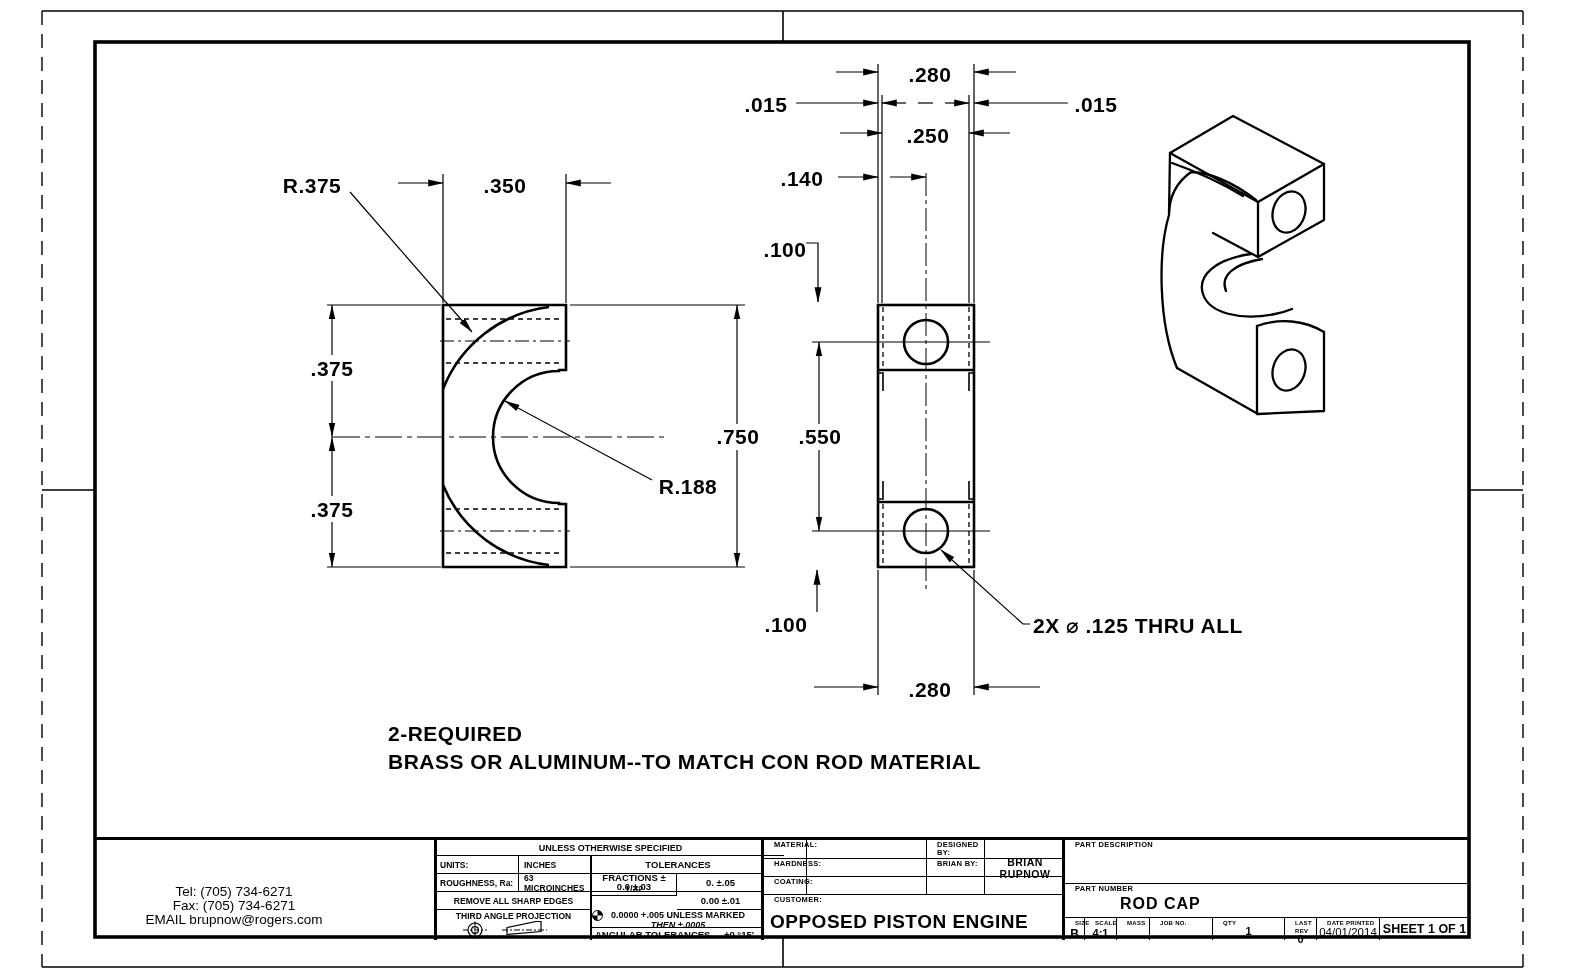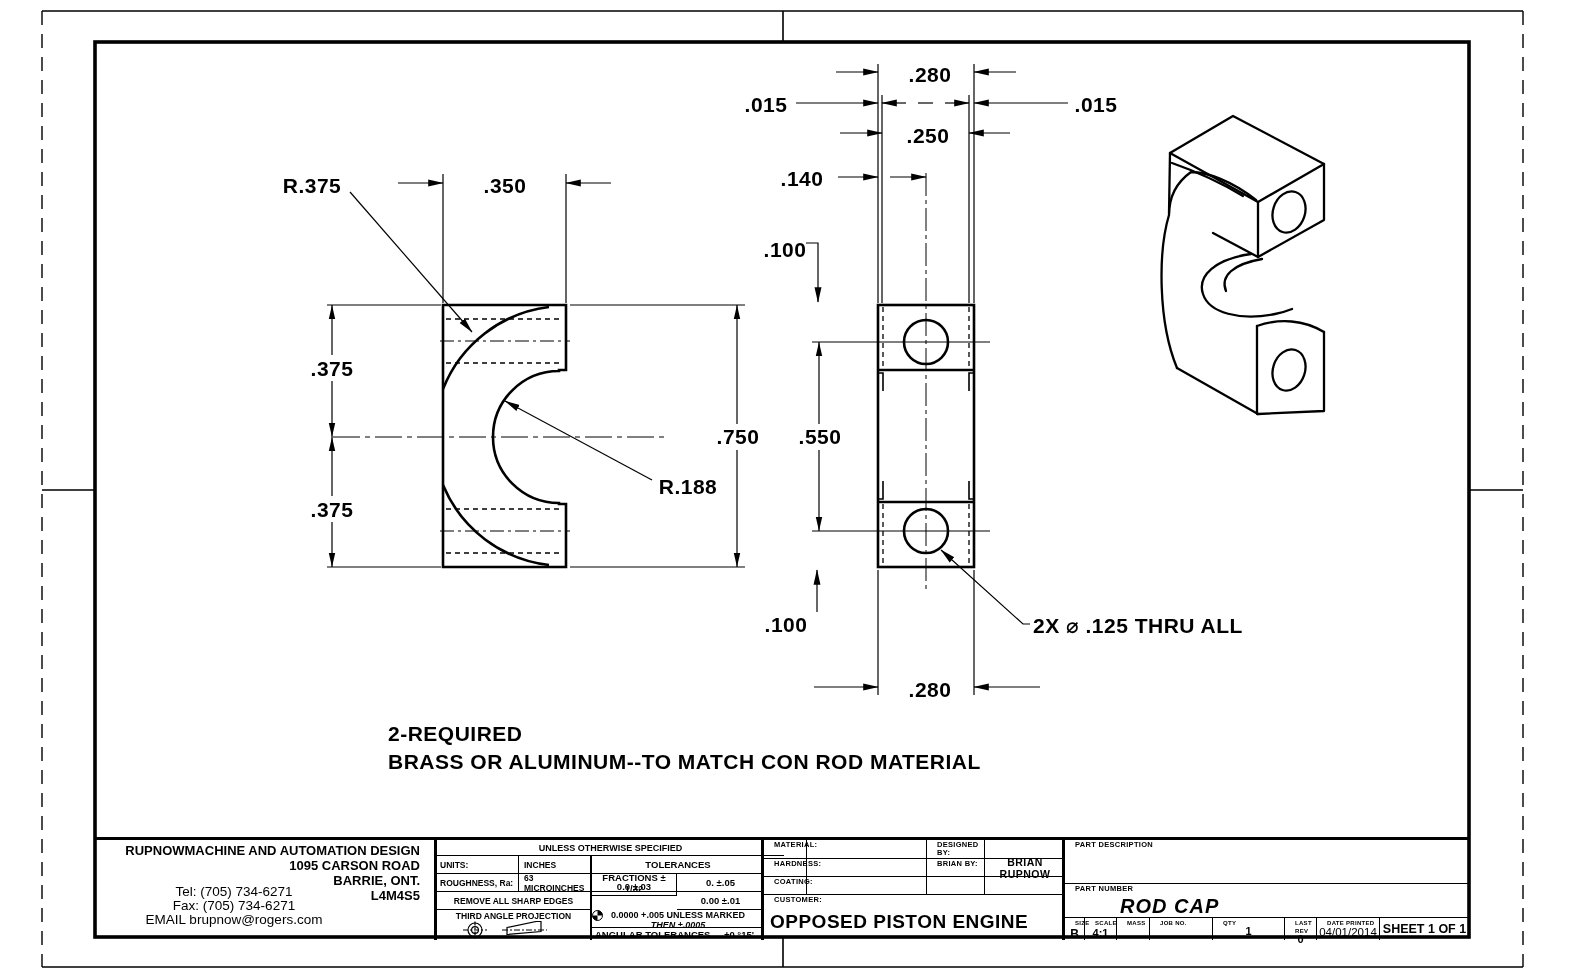--- a/index.html
+++ b/index.html
@@ -169,26 +169,20 @@
 
   <g>
     <text class="note" x="388" y="741">2-REQUIRED</text>
     <text class="note" x="388" y="769">BRASS OR ALUMINUM--TO MATCH CON ROD MATERIAL</text>
   </g>
 </svg>
 
 <div class="tb">
 
   <div class="sec" style="left:0;width:342px;border-right:3px solid #000;">
-    <div class="company-bold">
-      <div>RUPNOWMACHINE AND AUTOMATION DESIGN</div>
-      <div>1095 CARSON ROAD</div>
-      <div>BARRIE, ONT.</div>
-      <div>L4M4S5</div>
-    </div>
     <div class="company-contact">
       <div>Tel: (705) 734-6271</div>
       <div>Fax: (705) 734-6271</div>
       <div>EMAIL brupnow@rogers.com</div>
     </div>
   </div>
 
   <div class="sec" style="left:342px;width:327px;border-right:3px solid #000;">
     <div class="cell ctr" style="left:0;top:0;width:347px;height:16px;border-bottom-width:1px;font-size:9px;font-weight:bold;">UNLESS OTHERWISE SPECIFIED</div>
 
@@ -260,21 +254,21 @@
     <div class="cell" style="left:0;top:55px;width:266px;height:45px;">
       <div class="lbl">CUSTOMER:</div>
       <div class="bigval" style="padding:7px 0 0 6px;">OPPOSED PISTON ENGINE</div>
     </div>
   </div>
 
   <div class="sec" style="left:970px;width:404px;">
     <div class="cell lbl" style="left:0;top:0;width:404px;height:44px;border-bottom-width:1px;">PART DESCRIPTION</div>
     <div class="cell" style="left:0;top:44px;width:404px;height:34px;border-bottom-width:1px;">
       <div class="lbl">PART NUMBER</div>
-      <div style="font-size:20px;font-weight:bold;letter-spacing:1px;padding:2px 4px 0 55px;font-style:italic;">ROD CAP</div>
+      <div style="font-size:16px;font-weight:bold;letter-spacing:1px;padding:2px 4px 0 55px;">ROD CAP</div>
     </div>
     <div class="cell" style="left:0;top:78px;width:20px;height:22px;border-right-width:1px;">
       <div class="lbl" style="font-size:6px;">SIZE</div>
       <div class="ctr" style="font-size:12px;font-weight:bold;">B</div>
     </div>
     <div class="cell" style="left:20px;top:78px;width:32px;height:22px;border-right-width:1px;">
       <div class="lbl" style="font-size:6px;">SCALE</div>
       <div class="ctr" style="font-size:11px;font-weight:bold;">4:1</div>
     </div>
     <div class="cell" style="left:52px;top:78px;width:33px;height:22px;border-right-width:1px;">

